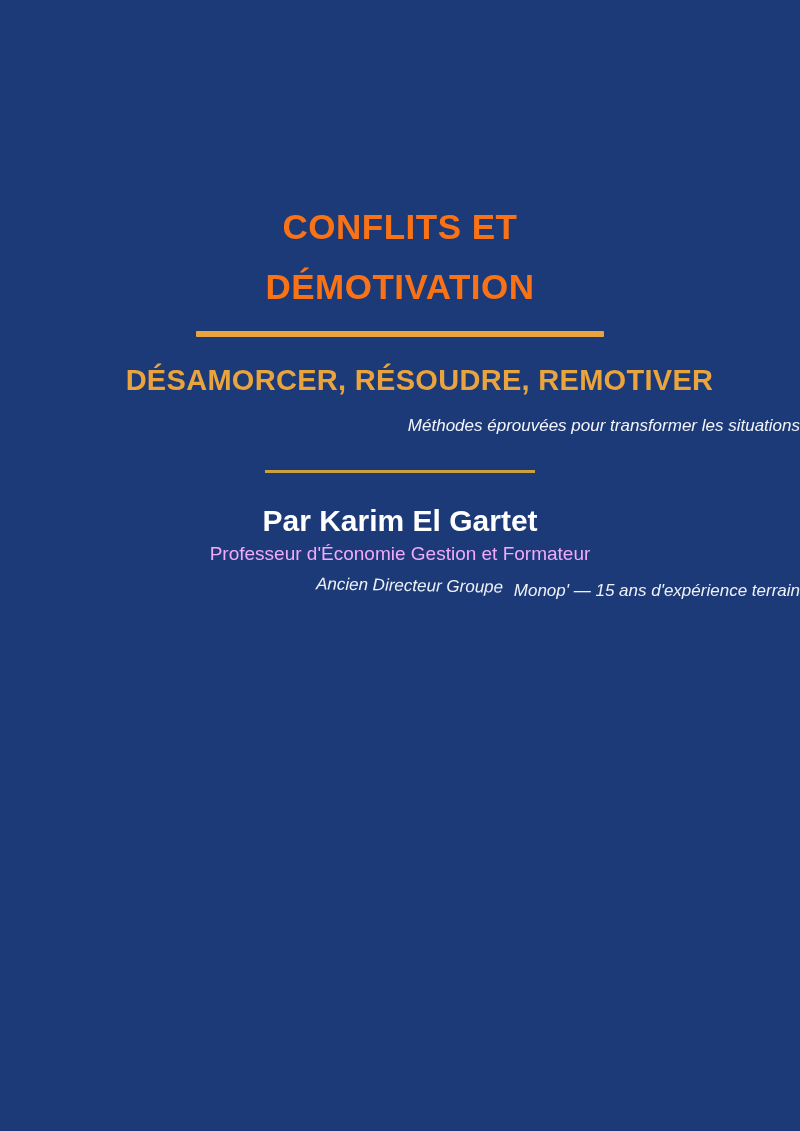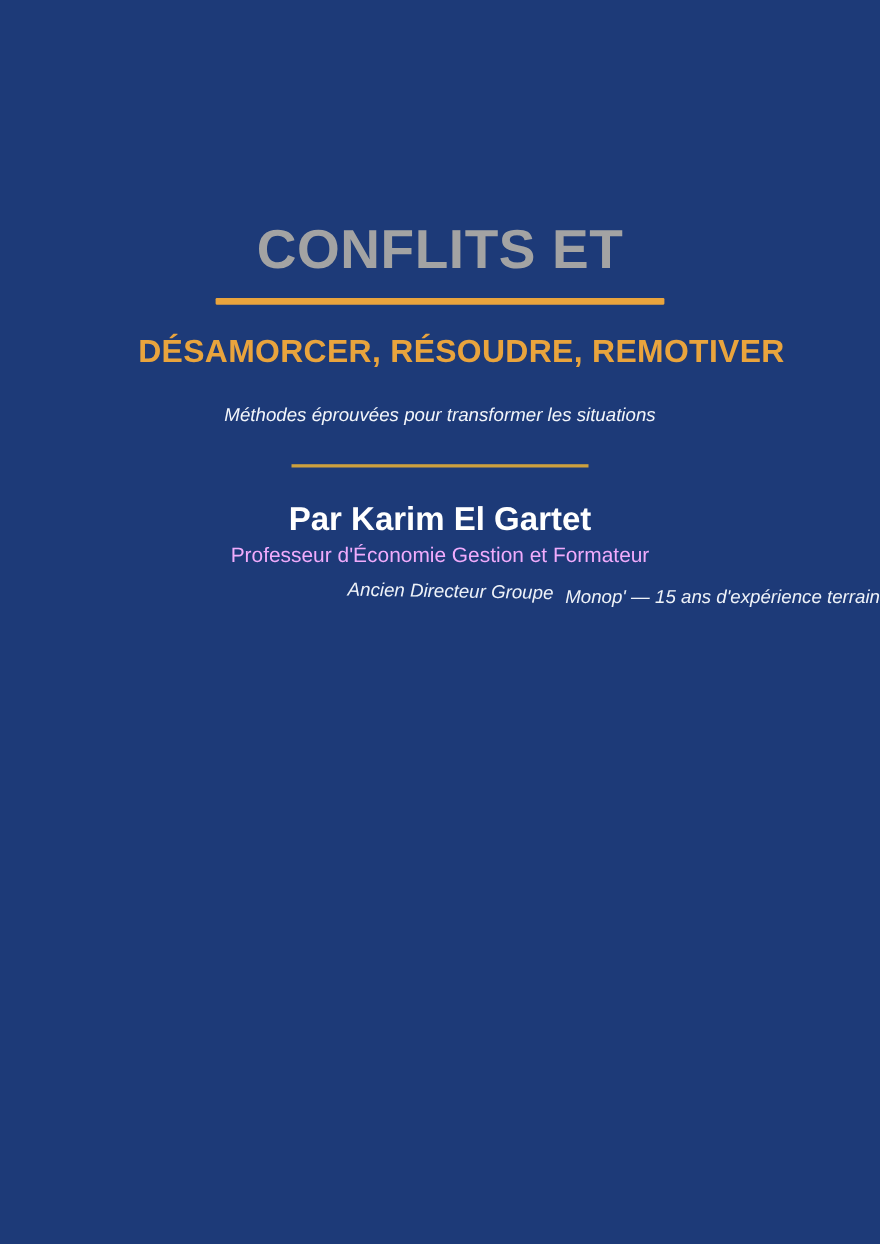--- a/index.html
+++ b/index.html
@@ -18,48 +18,49 @@
     text-align: center;
   }
   .content {
     position: absolute;
     top: 0;
     left: 0;
     width: 100%;
   }
   .title {
     margin-top: 197px;
-    font-size: 50px;
+    font-size: 35px;
     line-height: 60px;
     font-weight: bold;
-    color: #a3a3a3;
+    color: #f97316;
     letter-spacing: 0.5px;
   }
   .divider-1 {
     width: 408px;
     height: 6px;
     margin: 14px auto 0 auto;
     background: #e9a43d;
     border-radius: 1px;
   }
   .subtitle {
     margin-top: 26px;
     font-size: 29px;
     line-height: 34px;
     font-weight: bold;
     color: #e9a43d;
     letter-spacing: 0.3px;
     padding-left: 39px;
   }
   .tagline {
-    margin-top: 28px;
+    margin-top: 16px;
     font-size: 17px;
     line-height: 26px;
     font-style: italic;
     color: #f2f5fa;
+    text-align: right;
   }
   .divider-2 {
     width: 270px;
     height: 3px;
     margin: 31px auto 0 auto;
     background: #cda03e;
   }
   .byline {
     margin-top: 34px;
     font-size: 30px;
@@ -94,20 +95,21 @@
   }
 </style>
 </head>
 <body>
 
 <div class="cover">
   <div class="content">
 
     <h1 class="title">
       <span>CONFLITS ET</span><br>
+      <span>DÉMOTIVATION</span>
     </h1>
 
     <div class="divider-1"></div>
 
     <h2 class="subtitle">DÉSAMORCER, RÉSOUDRE, REMOTIVER</h2>
 
     <p class="tagline">
       <span>Méthodes éprouvées pour transformer les situations</span><br>
     </p>
 

